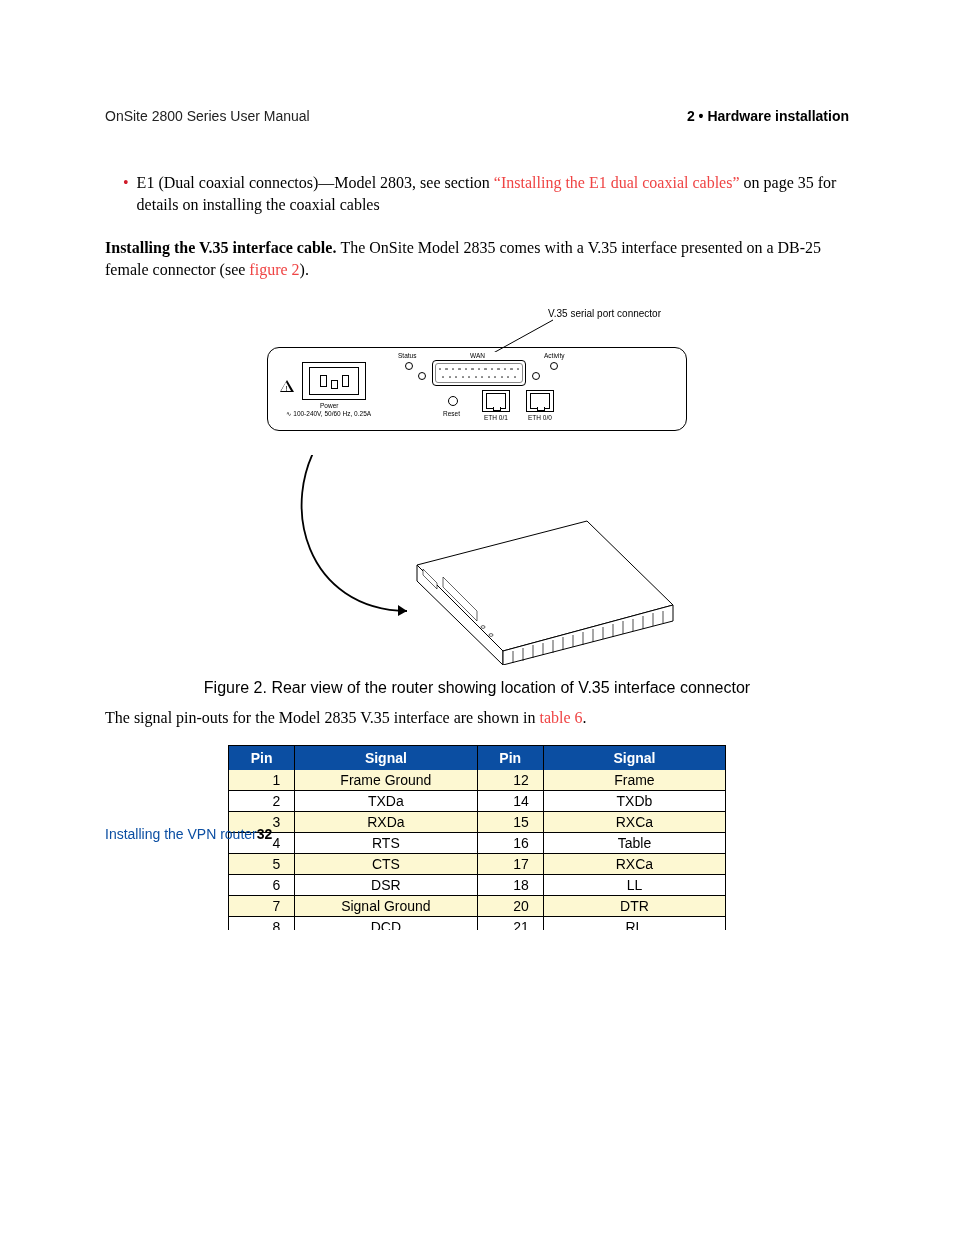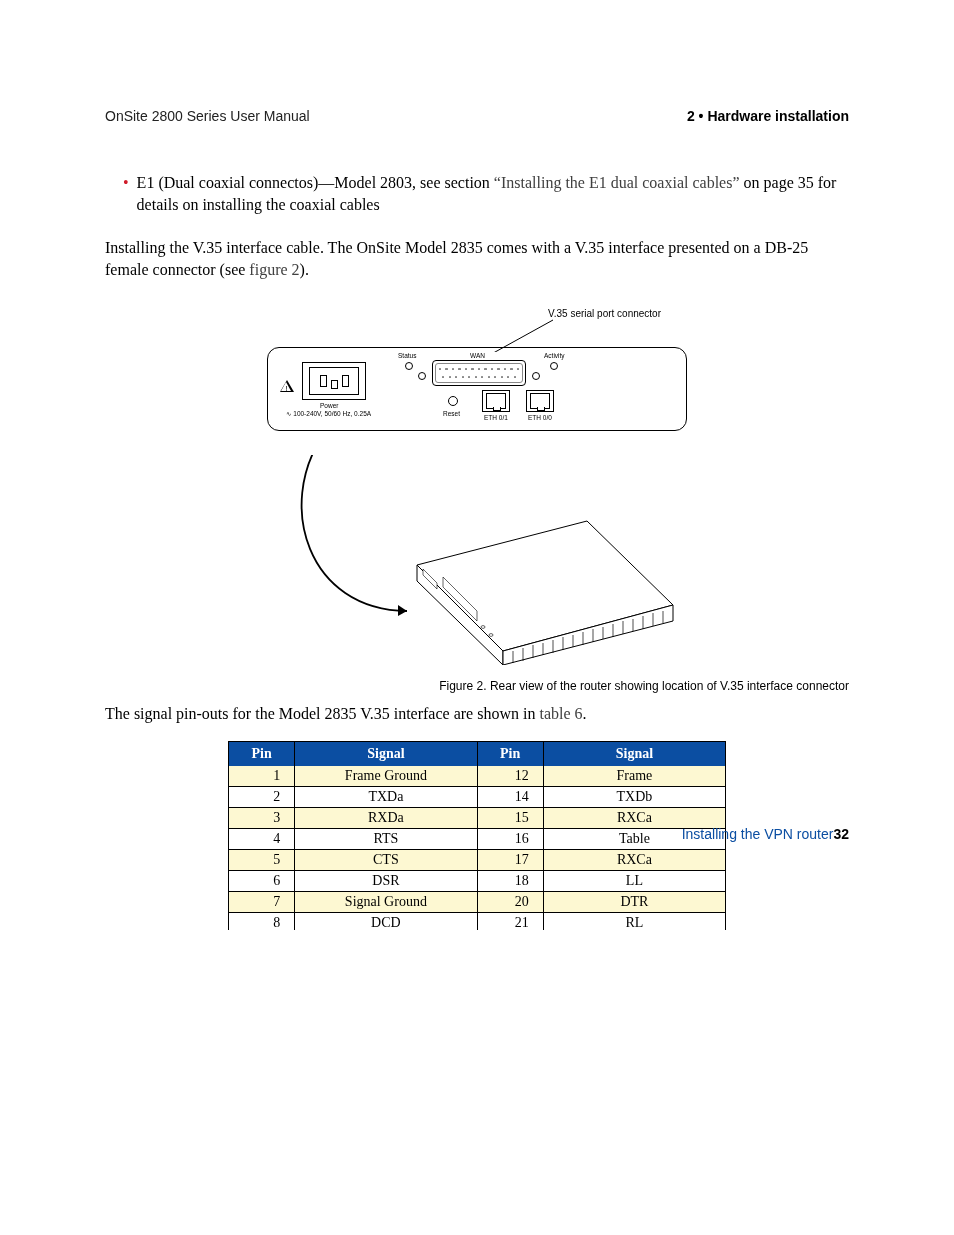--- a/index.html
+++ b/index.html
@@ -39,22 +39,22 @@
     align-items: flex-start;
     margin-left: 18px;
     margin-bottom: 22px;
   }
   .bullet-dot {
     color: #d01c2a;
     font-size: 16px;
     margin-right: 8px;
     line-height: 1.35;
   }
-  .link { color: #404040; }
-  .bold { font-weight: normal; }
+  .link { color: #ef4444; }
+  .bold { font-weight: bold; }
 
   .figure-area {
     margin: 28px auto 8px auto;
     width: 420px;
   }
   .callout-label {
     font-family: Arial, Helvetica, sans-serif;
     font-size: 10px;
     text-align: center;
     margin-left: 255px;
@@ -156,29 +156,29 @@
 
   .iso-wrap {
     margin-top: 24px;
     position: relative;
     height: 210px;
   }
   .iso-svg { display: block; margin: 0 auto; }
 
   .fig-caption, .table-caption {
     font-family: Helvetica, Arial, sans-serif;
-    font-size: 12px;
-    text-align: right;
+    font-size: 16px;
+    text-align: center;
     margin: 14px 0 10px 0;
   }
 
   .pin-table {
     margin: 6px auto 4px auto;
     border-collapse: collapse;
-    font-family: Liberation Serif, serif;
+    font-family: Liberation Sans, sans-serif;
     font-size: 14px;
     width: 498px;
   }
   .pin-table th {
     background: #0b4ea2;
     color: #fff;
     font-weight: bold;
     padding: 4px 6px;
     border-left: 1px solid #000;
     border-right: 1px solid #000;
@@ -191,23 +191,23 @@
     border-bottom: 1px solid #000;
     text-align: center;
   }
   .pin-table td.pin { text-align: right; width: 48px; padding-right: 14px; }
   .pin-table td.sig { width: 180px; }
   .pin-table tr.shade td { background: #fdf8d2; }
   .pin-table td.empty { border: none; background: #fff !important; }
 
   .footer-row {
     position: absolute;
-    left: 105px; right: 105px; bottom: 88px;
+    left: 105px; right: 94px; bottom: 88px;
     display: flex;
-    justify-content: flex-end;
+    justify-content: flex-start;
     font-family: Helvetica, Arial, sans-serif;
     font-size: 14px;
   }
   .footer-left { color: #0b4ea2; }
   .footer-right { font-weight: bold; }
 </style>
 </head>
 <body>
 
 <div class="page">

